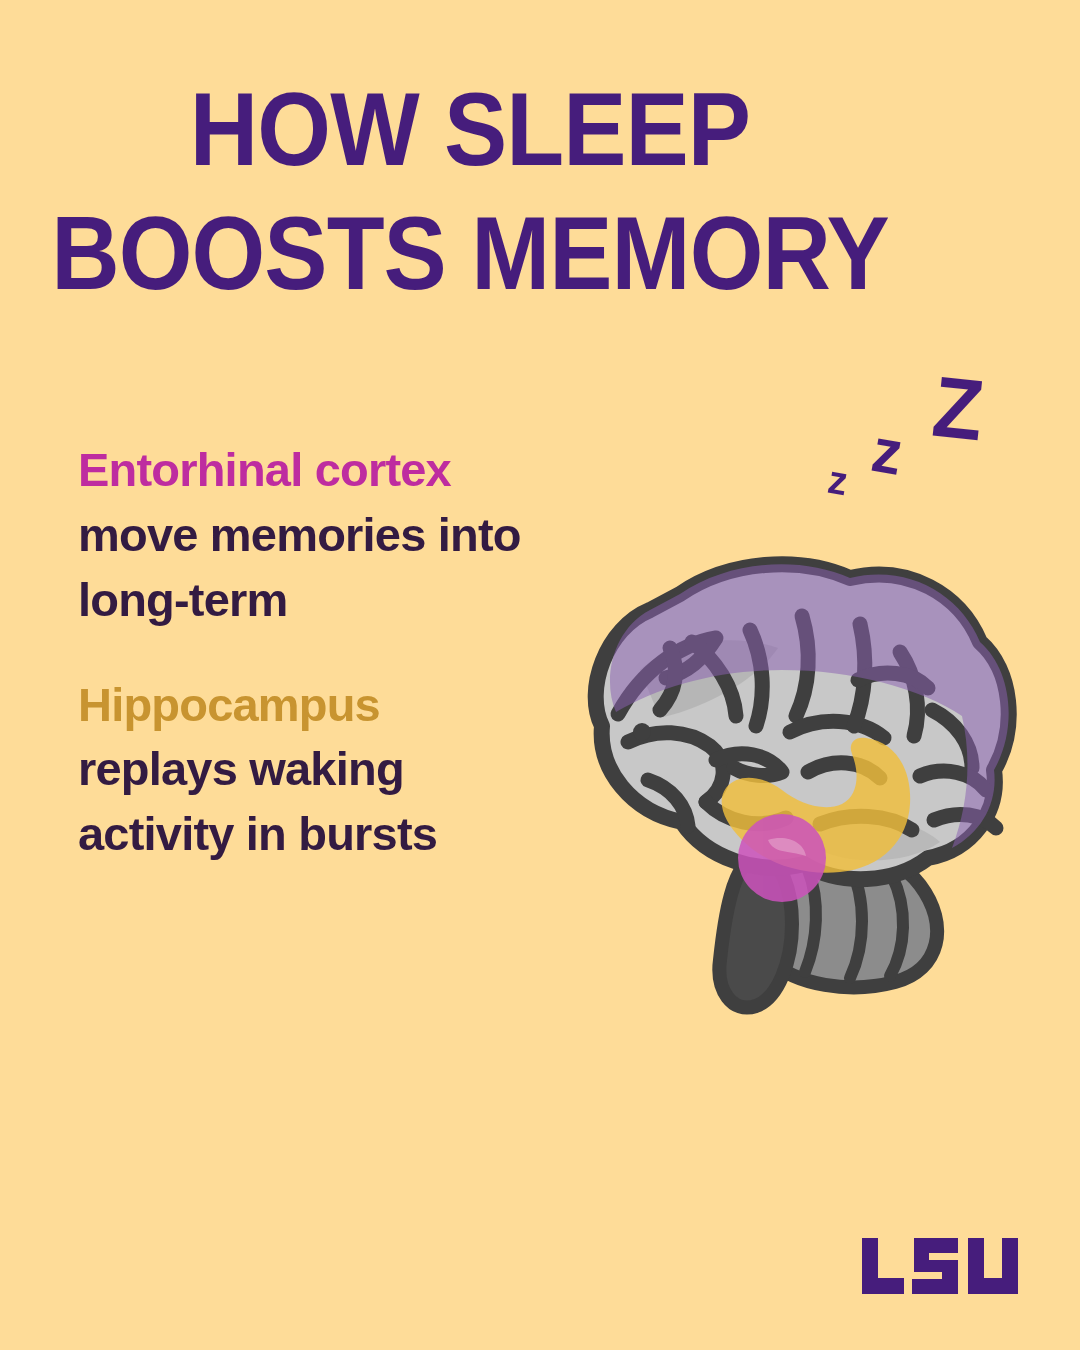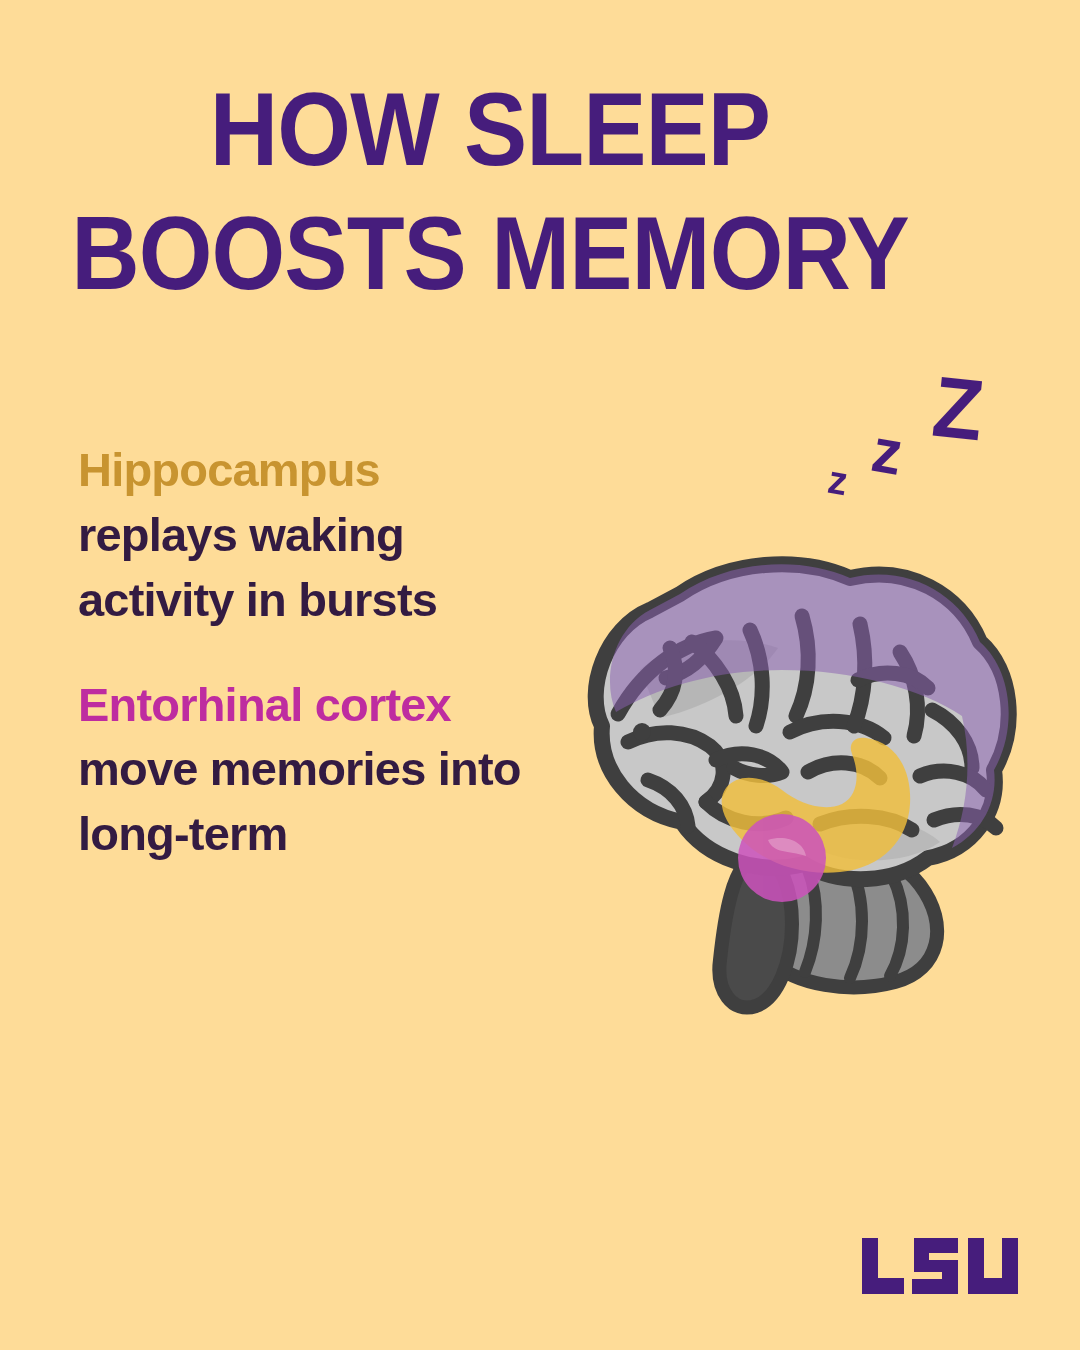--- a/index.html
+++ b/index.html
@@ -19,21 +19,20 @@
     overflow: hidden;
   }
 
   
   #title-block {
     position: absolute;
     left: 0;
     top: 80px;
     width: 940px;
     text-align: center;
-    margin-left: 20px;
   }
   .title-line {
     display: block;
     color: #461D7C;
     font-family: "Liberation Sans Narrow", "Liberation Sans", sans-serif;
     font-weight: 900;
     font-size: 104px;
     line-height: 0.97;
     letter-spacing: -1px;
     transform: scaleX(0.92);
@@ -122,26 +121,26 @@
   </div>
 
   <div id="zzz-group">
     <span class="z-glyph" id="z-small">z</span>
     <span class="z-glyph" id="z-medium">z</span>
     <span class="z-glyph" id="z-large">Z</span>
   </div>
 
   <div id="copy-block">
 
+    <p class="para" id="para-2">
+      <span class="term term-magenta">Entorhinal cortex</span><span> move memories into long-term</span>
+    </p>
+
     <p class="para" id="para-1">
       <span class="term term-gold">Hippocampus</span><span> replays waking activity in bursts</span>
-    </p>
-
-    <p class="para" id="para-2">
-      <span class="term term-magenta">Entorhinal cortex</span><span> move memories into long-term</span>
     </p>
 
 
   </div>
 
   <div id="brain-illustration">
     <svg viewBox="0 0 500 510" xmlns="http://www.w3.org/2000/svg">
 
       <g>
         <path d="M250 330

